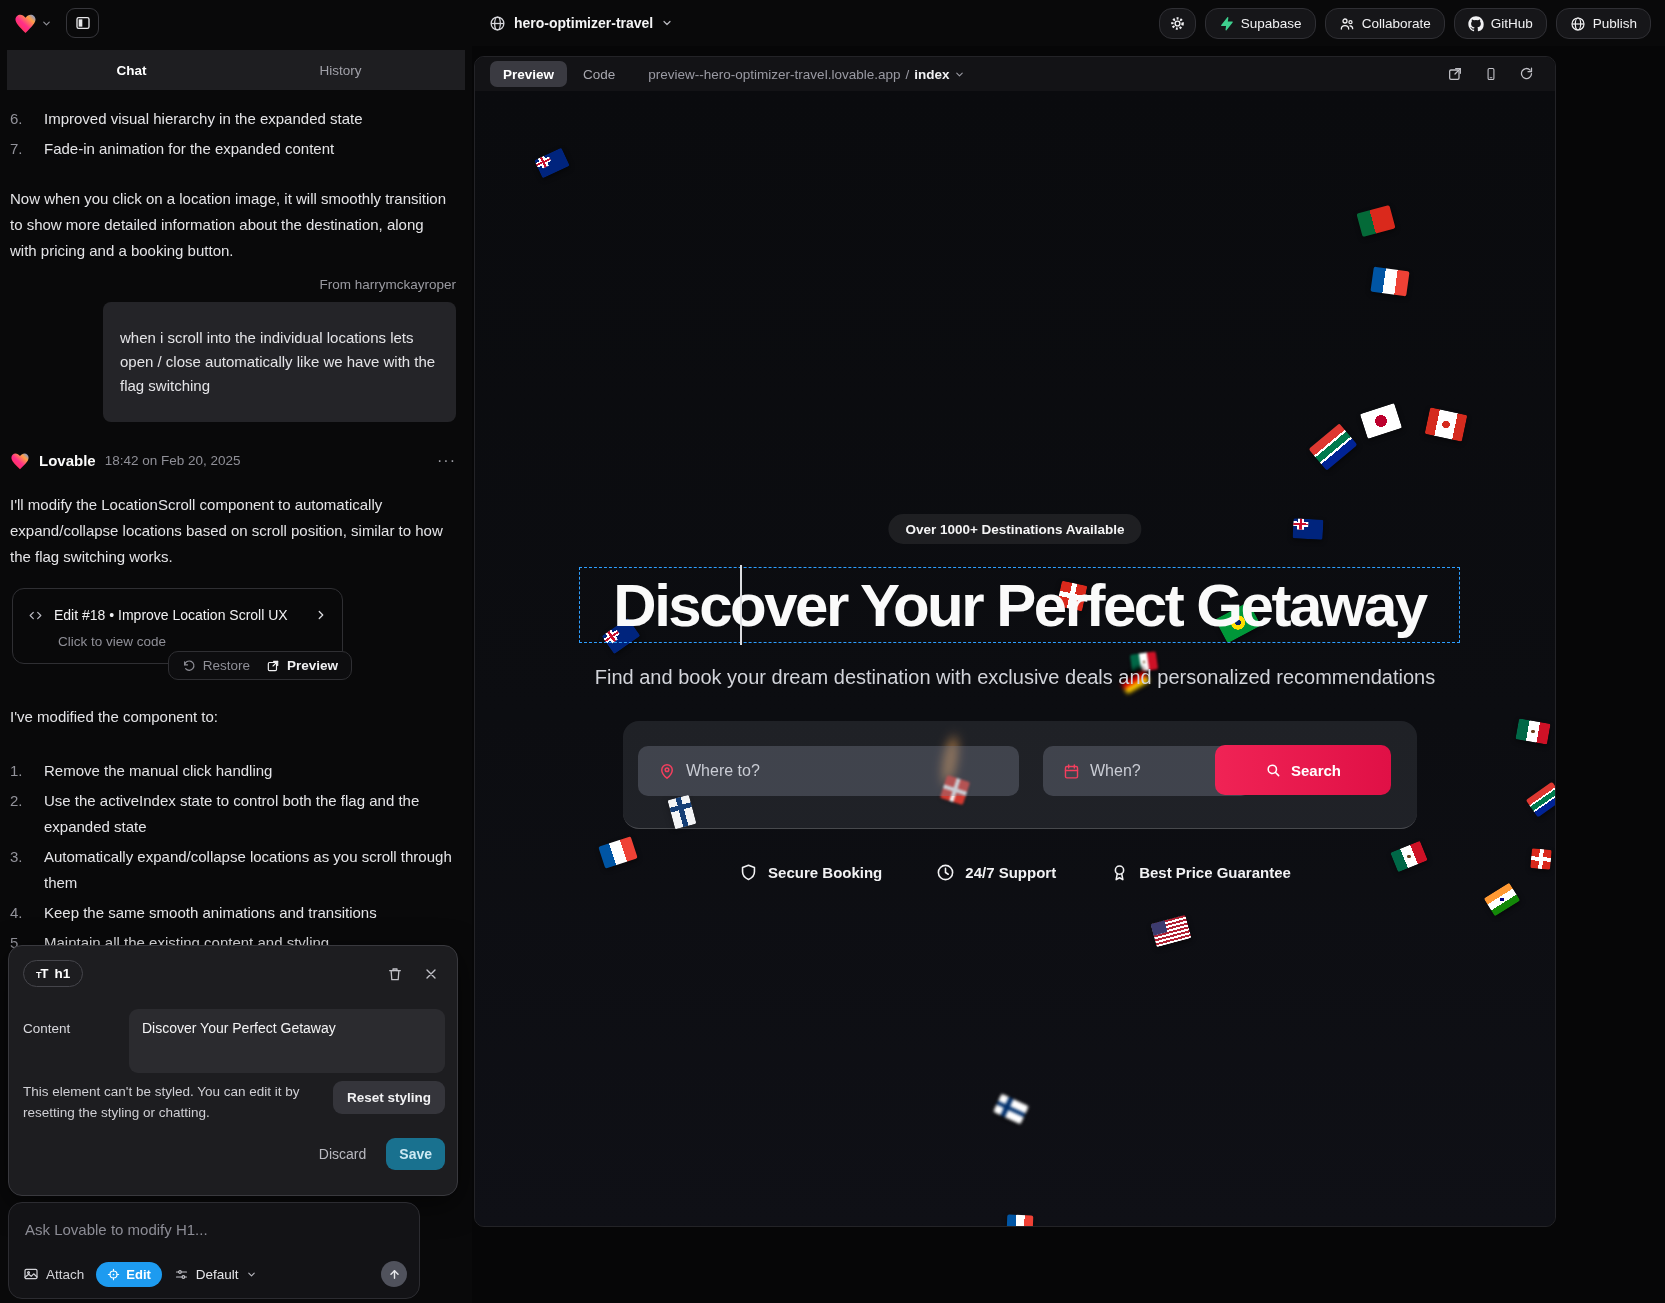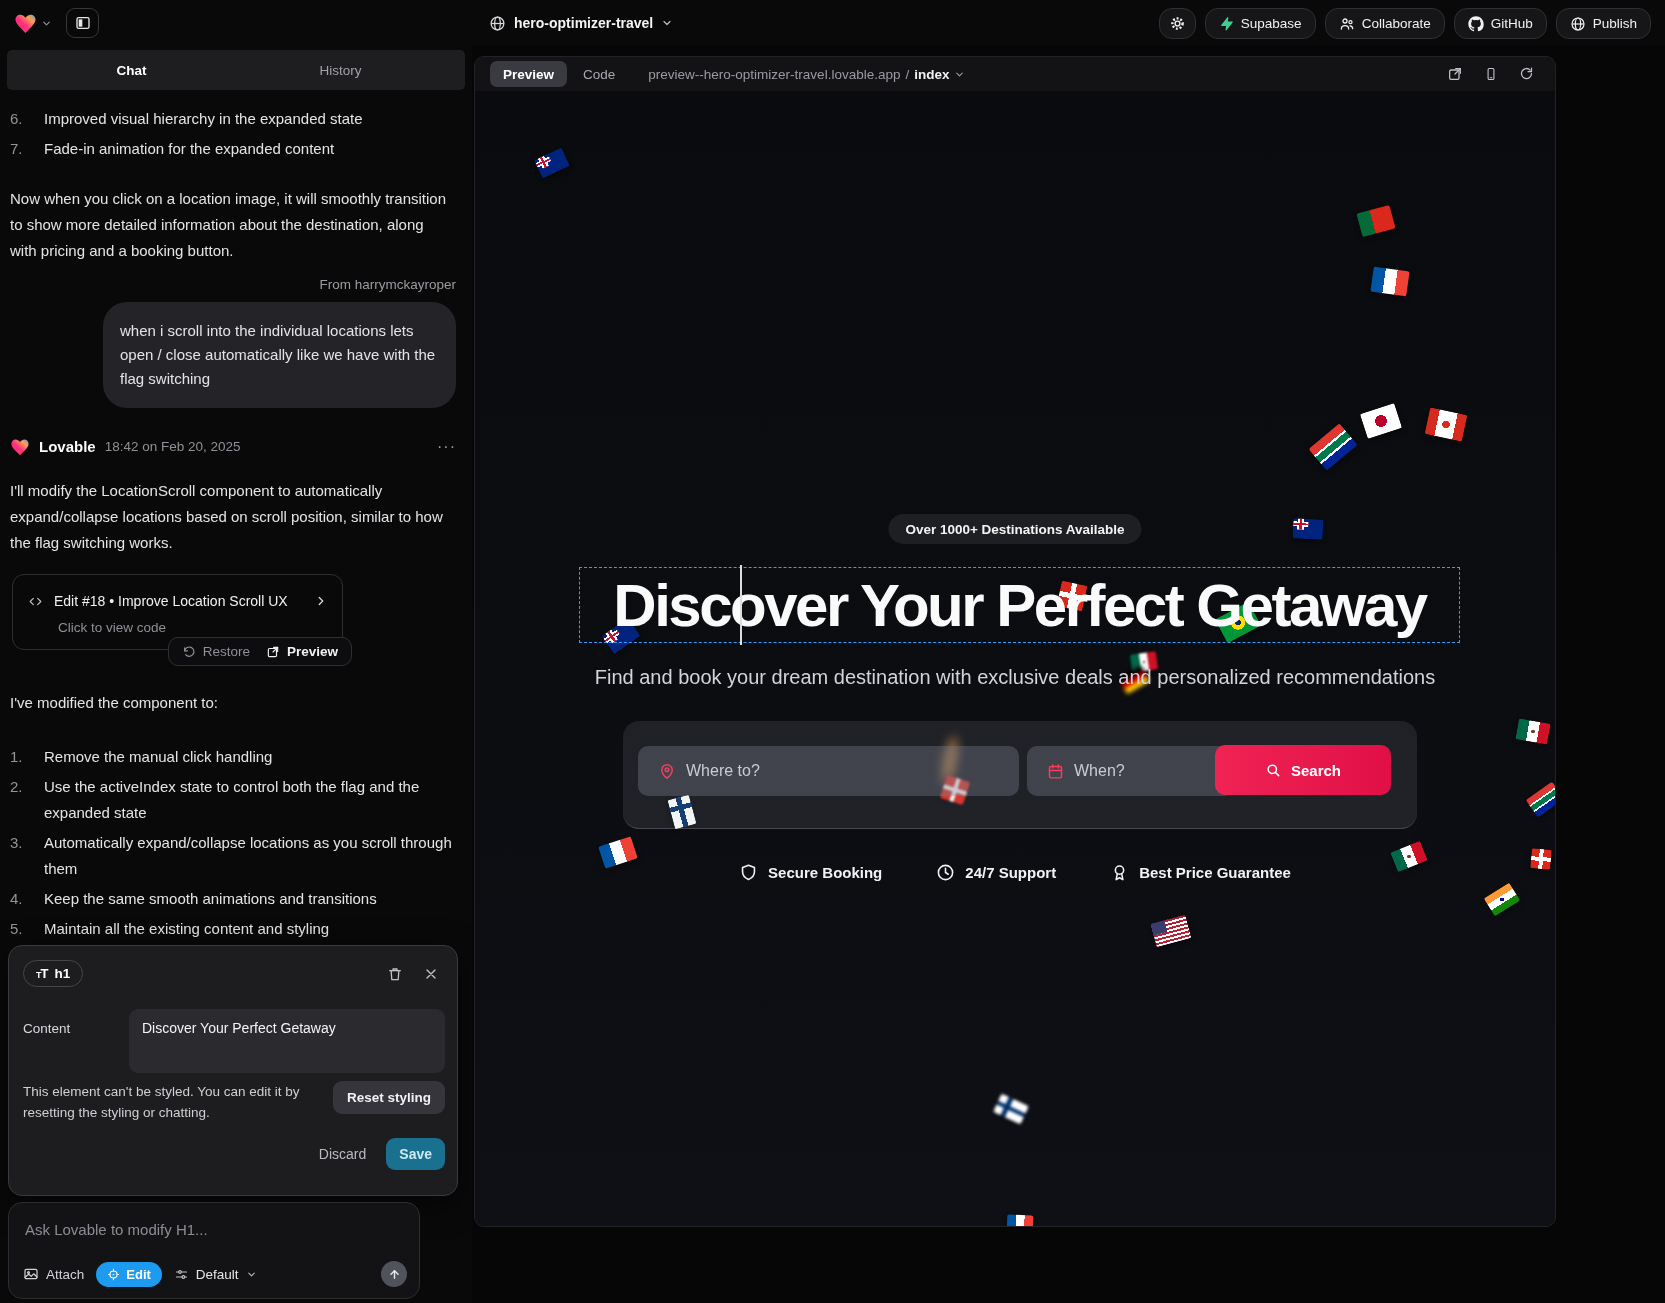--- a/index.html
+++ b/index.html
@@ -12,29 +12,29 @@
   .tb-left{display:flex;align-items:center;gap:4px;padding-left:14px}
   .tb-center{position:absolute;left:489px;top:0;height:46px;display:flex;align-items:center;gap:8px}
   .proj-name{font-size:14px;font-weight:700;color:#f4f4f5}
   .tb-right{position:absolute;right:14px;top:8px;display:flex;gap:9px}
   .tb-btn{height:31px;display:flex;align-items:center;gap:7px;padding:0 13px;background:#161619;border:1px solid #2f2f34;border-radius:13px;font-size:13.5px;font-weight:400;color:#f1f1f3;cursor:pointer}
   .tb-btn.sq{width:37px;justify-content:center;padding:0}
   .toggle-btn{width:33px;height:30px;margin-left:10px;border:1px solid #36363b;border-radius:9px;display:flex;align-items:center;justify-content:center;background:transparent}
 
   
   .sidebar{position:absolute;left:0;top:46px;width:472px;bottom:0;overflow:hidden;background:#09090a}
-  .tabs{margin:4px 7px 0;height:32px;background:#1e1e21;border-radius:5px;display:flex;padding:20px}
+  .tabs{margin:4px 7px 0;height:32px;background:#1e1e21;border-radius:0;display:flex;padding:20px}
   .tab{flex:1;display:flex;align-items:center;justify-content:center;font-size:13.5px;border-radius:7px;color:#a0a0a8}
   .tab.active{background:#39393f;color:#ffffff;font-weight:600}
   .chat{padding:16px 16px 0 10px;font-size:15px;line-height:26px;color:#e4e4e7}
   .olist .li{display:flex;gap:10px;margin-bottom:4px}
   .olist .num{width:24px;color:#93939b;flex:none}
   .para1{margin-top:24px;max-width:440px}
   .from-label{margin-top:12px;text-align:right;font-size:13.5px;color:#9a9aa1;line-height:18px}
-  .bubble{margin:8px 0 0 93px;background:#242428;border-radius:24px;padding:17px 17px;line-height:24px}
+  .bubble{margin:8px 0 0 93px;background:#242428;border-radius:8px;padding:24px 17px;line-height:24px}
   .lov-row{margin-top:26px;display:flex;align-items:center;gap:9px}
   .lov-name{font-size:15px;font-weight:700;color:#fafafa}
   .lov-time{font-size:13.5px;color:#8f8f97}
   .lov-menu{margin-left:auto;color:#9a9aa1;font-size:16px;letter-spacing:1px}
   .para2{margin-top:18px;max-width:445px}
   .edit-card{margin:18px 0 0 2px;width:331px;height:76px;border:1px solid #2f2f33;border-radius:12px;padding:13px 14px;position:relative}
   .ec-row1{display:flex;align-items:center;gap:10px;font-size:14px;color:#f1f1f3;font-weight:500}
   .ec-sub{margin:5px 0 0 31px;font-size:13.5px;color:#8f8f97;line-height:18px}
   .ec-pill{position:absolute;right:-10px;bottom:-17px;height:29px;display:flex;align-items:center;gap:16px;padding:0 13px;background:#0d0d0f;border:1px solid #2f2f33;border-radius:10px}
   .ec-restore{display:flex;align-items:center;gap:7px;font-size:13.5px;color:#8f8f97}
@@ -409,21 +409,21 @@
     <div class="search-card"></div>
 
     <div class="input-box" style="left:163px;width:381px">
       <svg width="18" height="18" viewBox="0 0 24 24" fill="none" stroke="#f43f5e" stroke-width="2" stroke-linecap="round" stroke-linejoin="round">
           <path d="M12 21.5s-7-5.6-7-11a7 7 0 1 1 14 0c0 5.4-7 11-7 11z"></path>
           <circle cx="12" cy="10.3" r="2.4"></circle>
         </svg>
       <span>Where to?</span>
     </div>
 
-    <div class="input-box" style="left:552px;width:208px">
+    <div class="input-box" style="left:568px;width:208px">
       <svg width="17" height="17" viewBox="0 0 24 24" fill="none" stroke="#f43f5e" stroke-width="2" stroke-linecap="round">
           <rect x="3.5" y="5" width="17" height="16" rx="2"></rect>
           <path d="M3.5 10.5h17"></path>
           <path d="M8 2.8V7M16 2.8V7"></path>
         </svg>
       <span>When?</span>
     </div>
 
     <div class="search-btn">
       <svg width="16" height="16" viewBox="0 0 24 24" fill="none" stroke="#fff" stroke-width="2.3" stroke-linecap="round">

